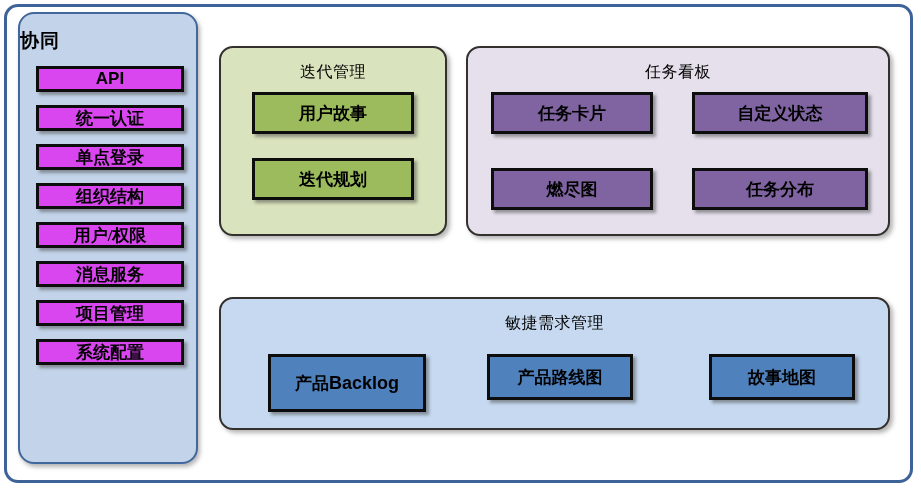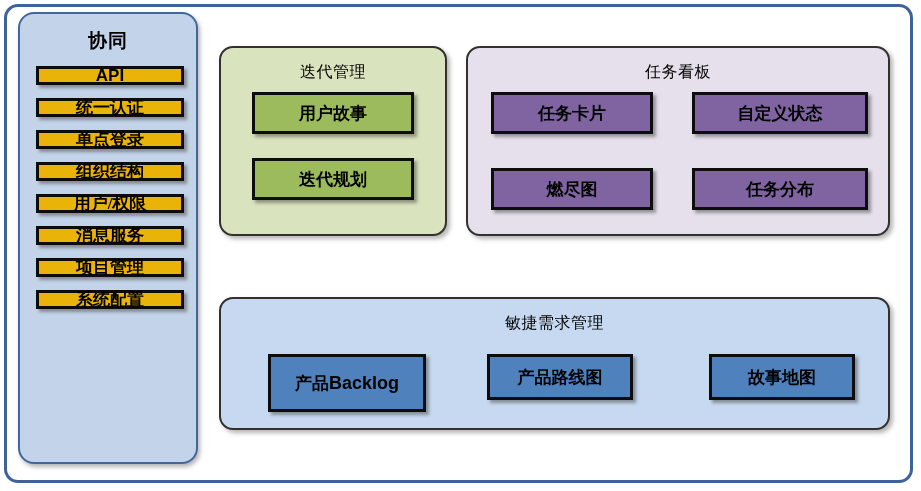--- a/index.html
+++ b/index.html
@@ -44,37 +44,36 @@
     background: #c3d4ea;
     border: 2px solid #41679c;
     border-radius: 16px;
     box-shadow: 2px 3px 4px rgba(90,90,90,0.45);
   }
   .sidebar-title {
     position: absolute;
     left: 0;
     top: 14px;
     width: 100%;
-    text-align: center;
     font-size: 19px;
     font-weight: bold;
     color: #000000;
     letter-spacing: 1px;
   }
   .sidebar-list {
     position: absolute;
     left: 16px;
     top: 52px;
     width: 148px;
   }
   .sidebar-item {
     position: relative;
-    height: 19px;
+    height: 26px;
     margin-bottom: 13px;
-    background: #eab308;
+    background: #d946ef;
     border: 3px solid #0d0d0d;
     box-sizing: border-box;
     display: flex;
     align-items: center;
     justify-content: center;
     box-shadow: 3px 3px 3px rgba(70,70,70,0.5);
     font-size: 16px;
     color: #000000;
   }
   .sidebar-item.serif {

